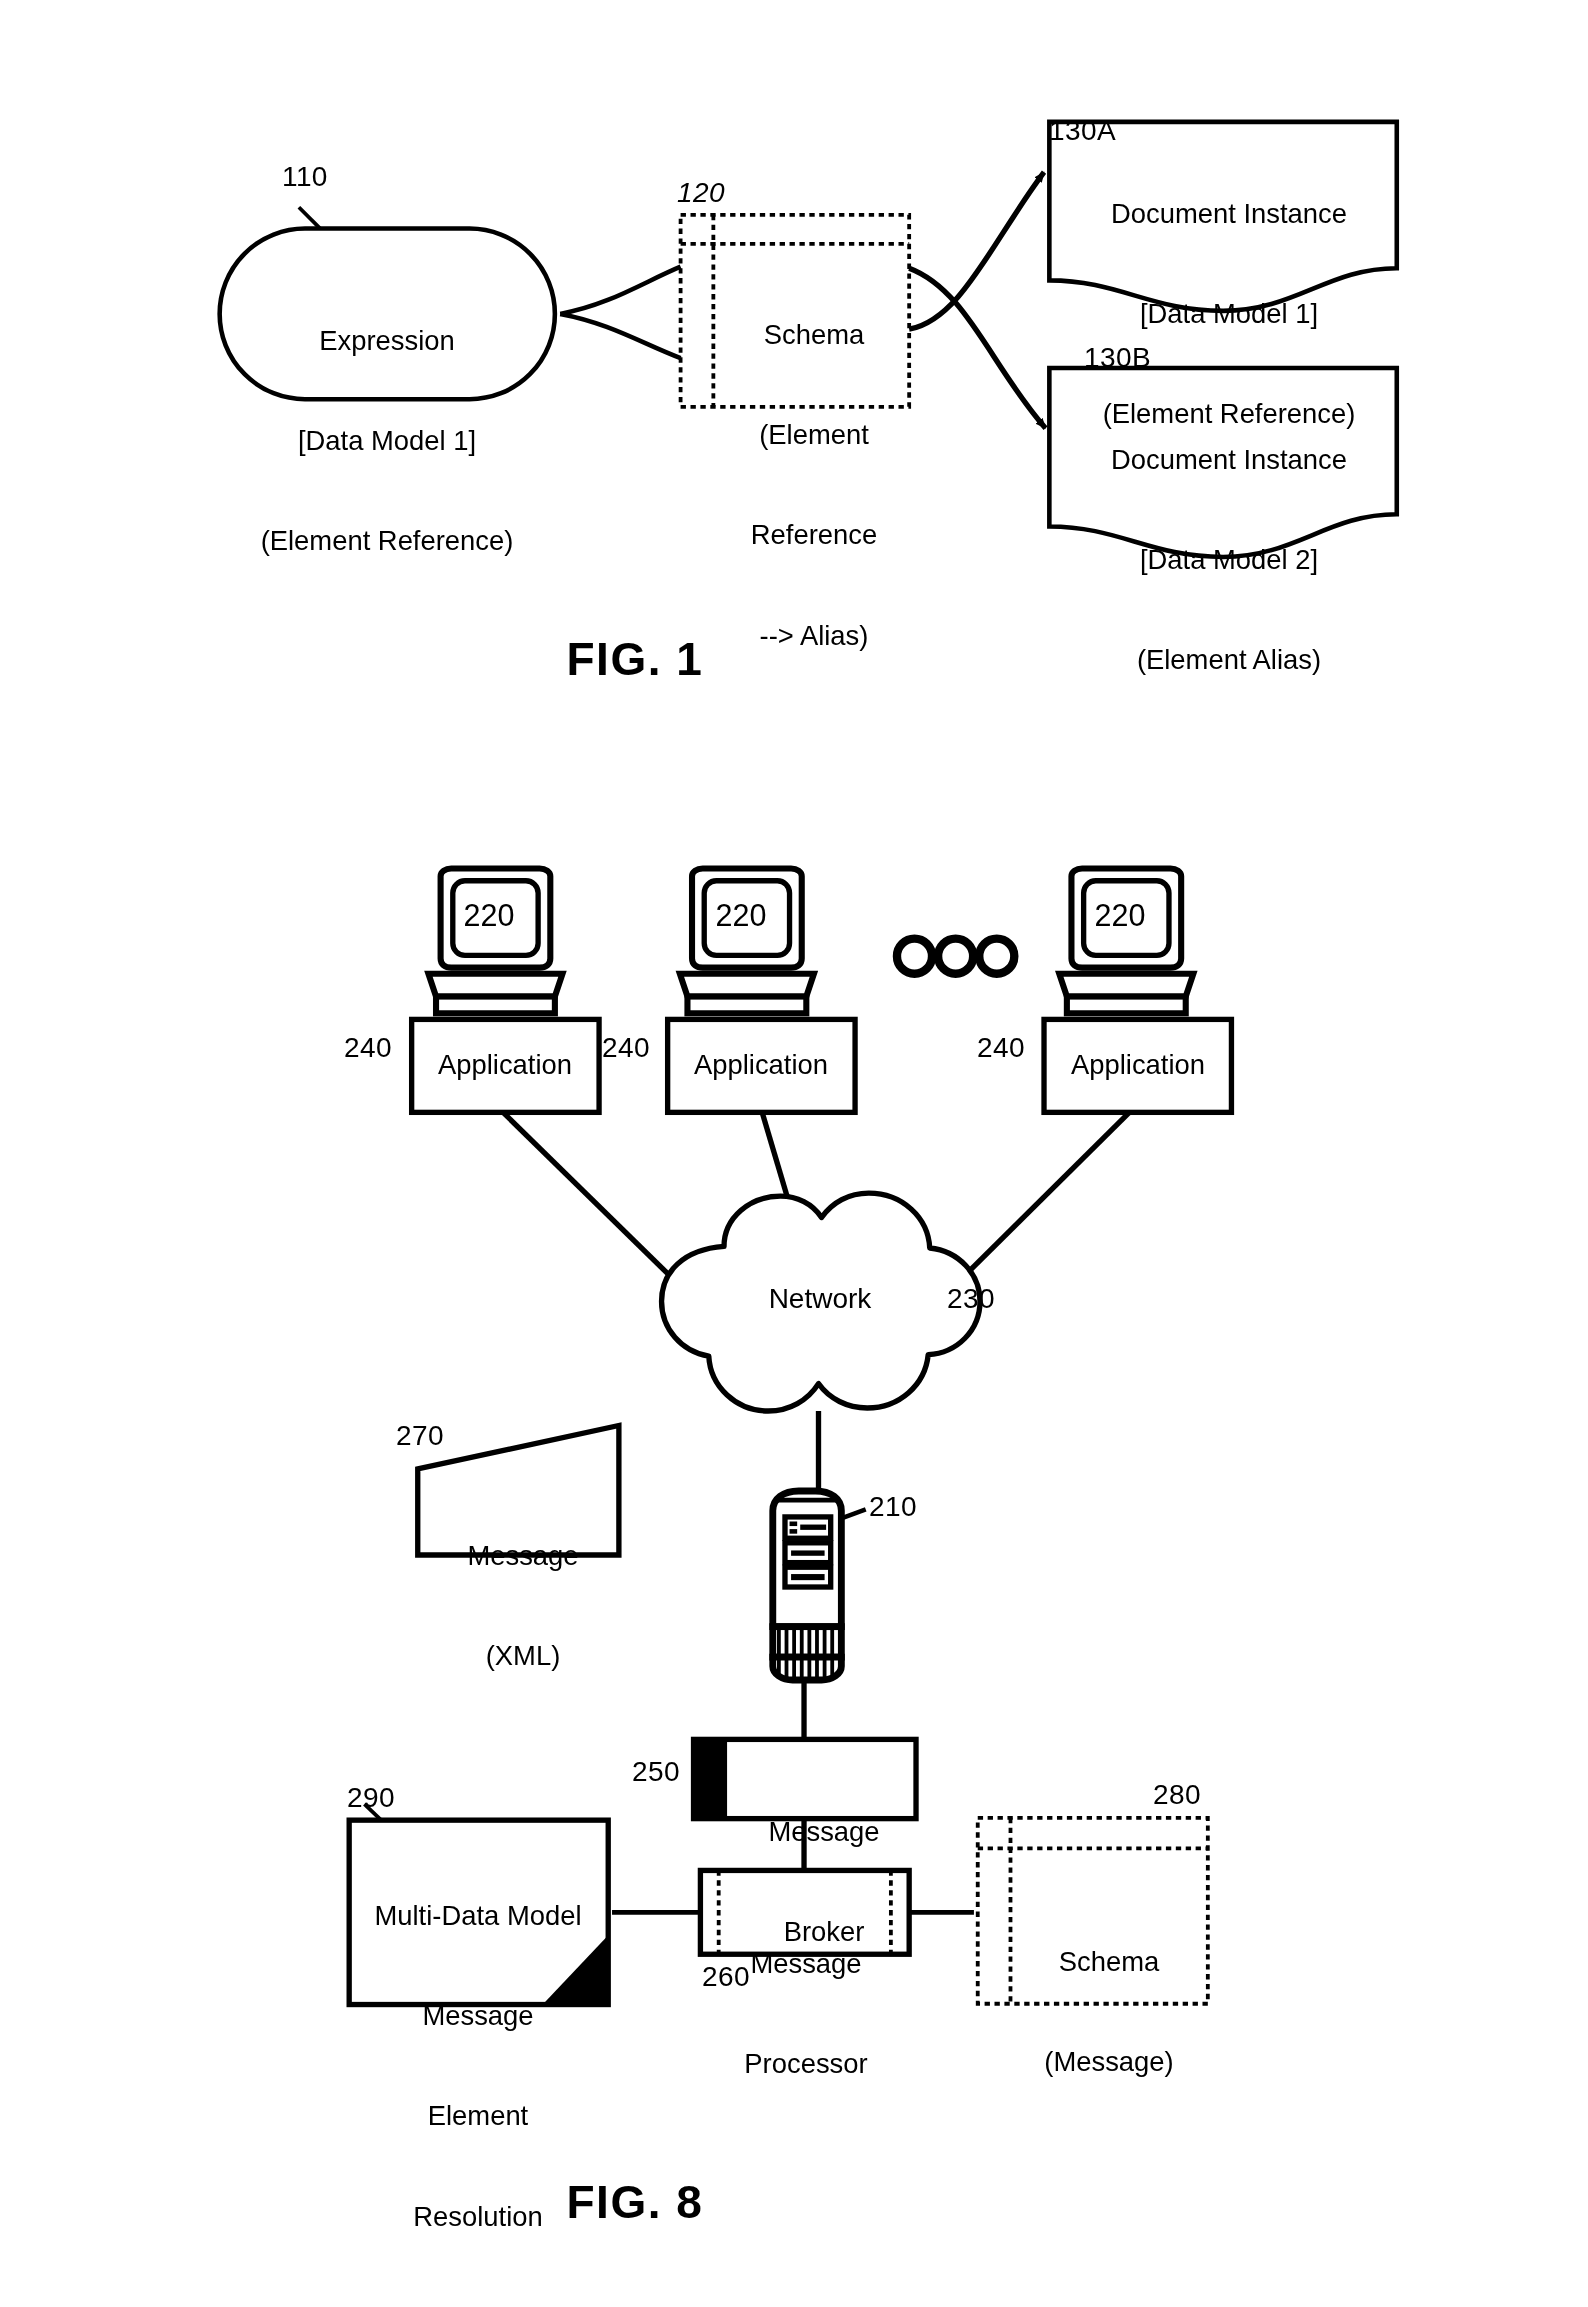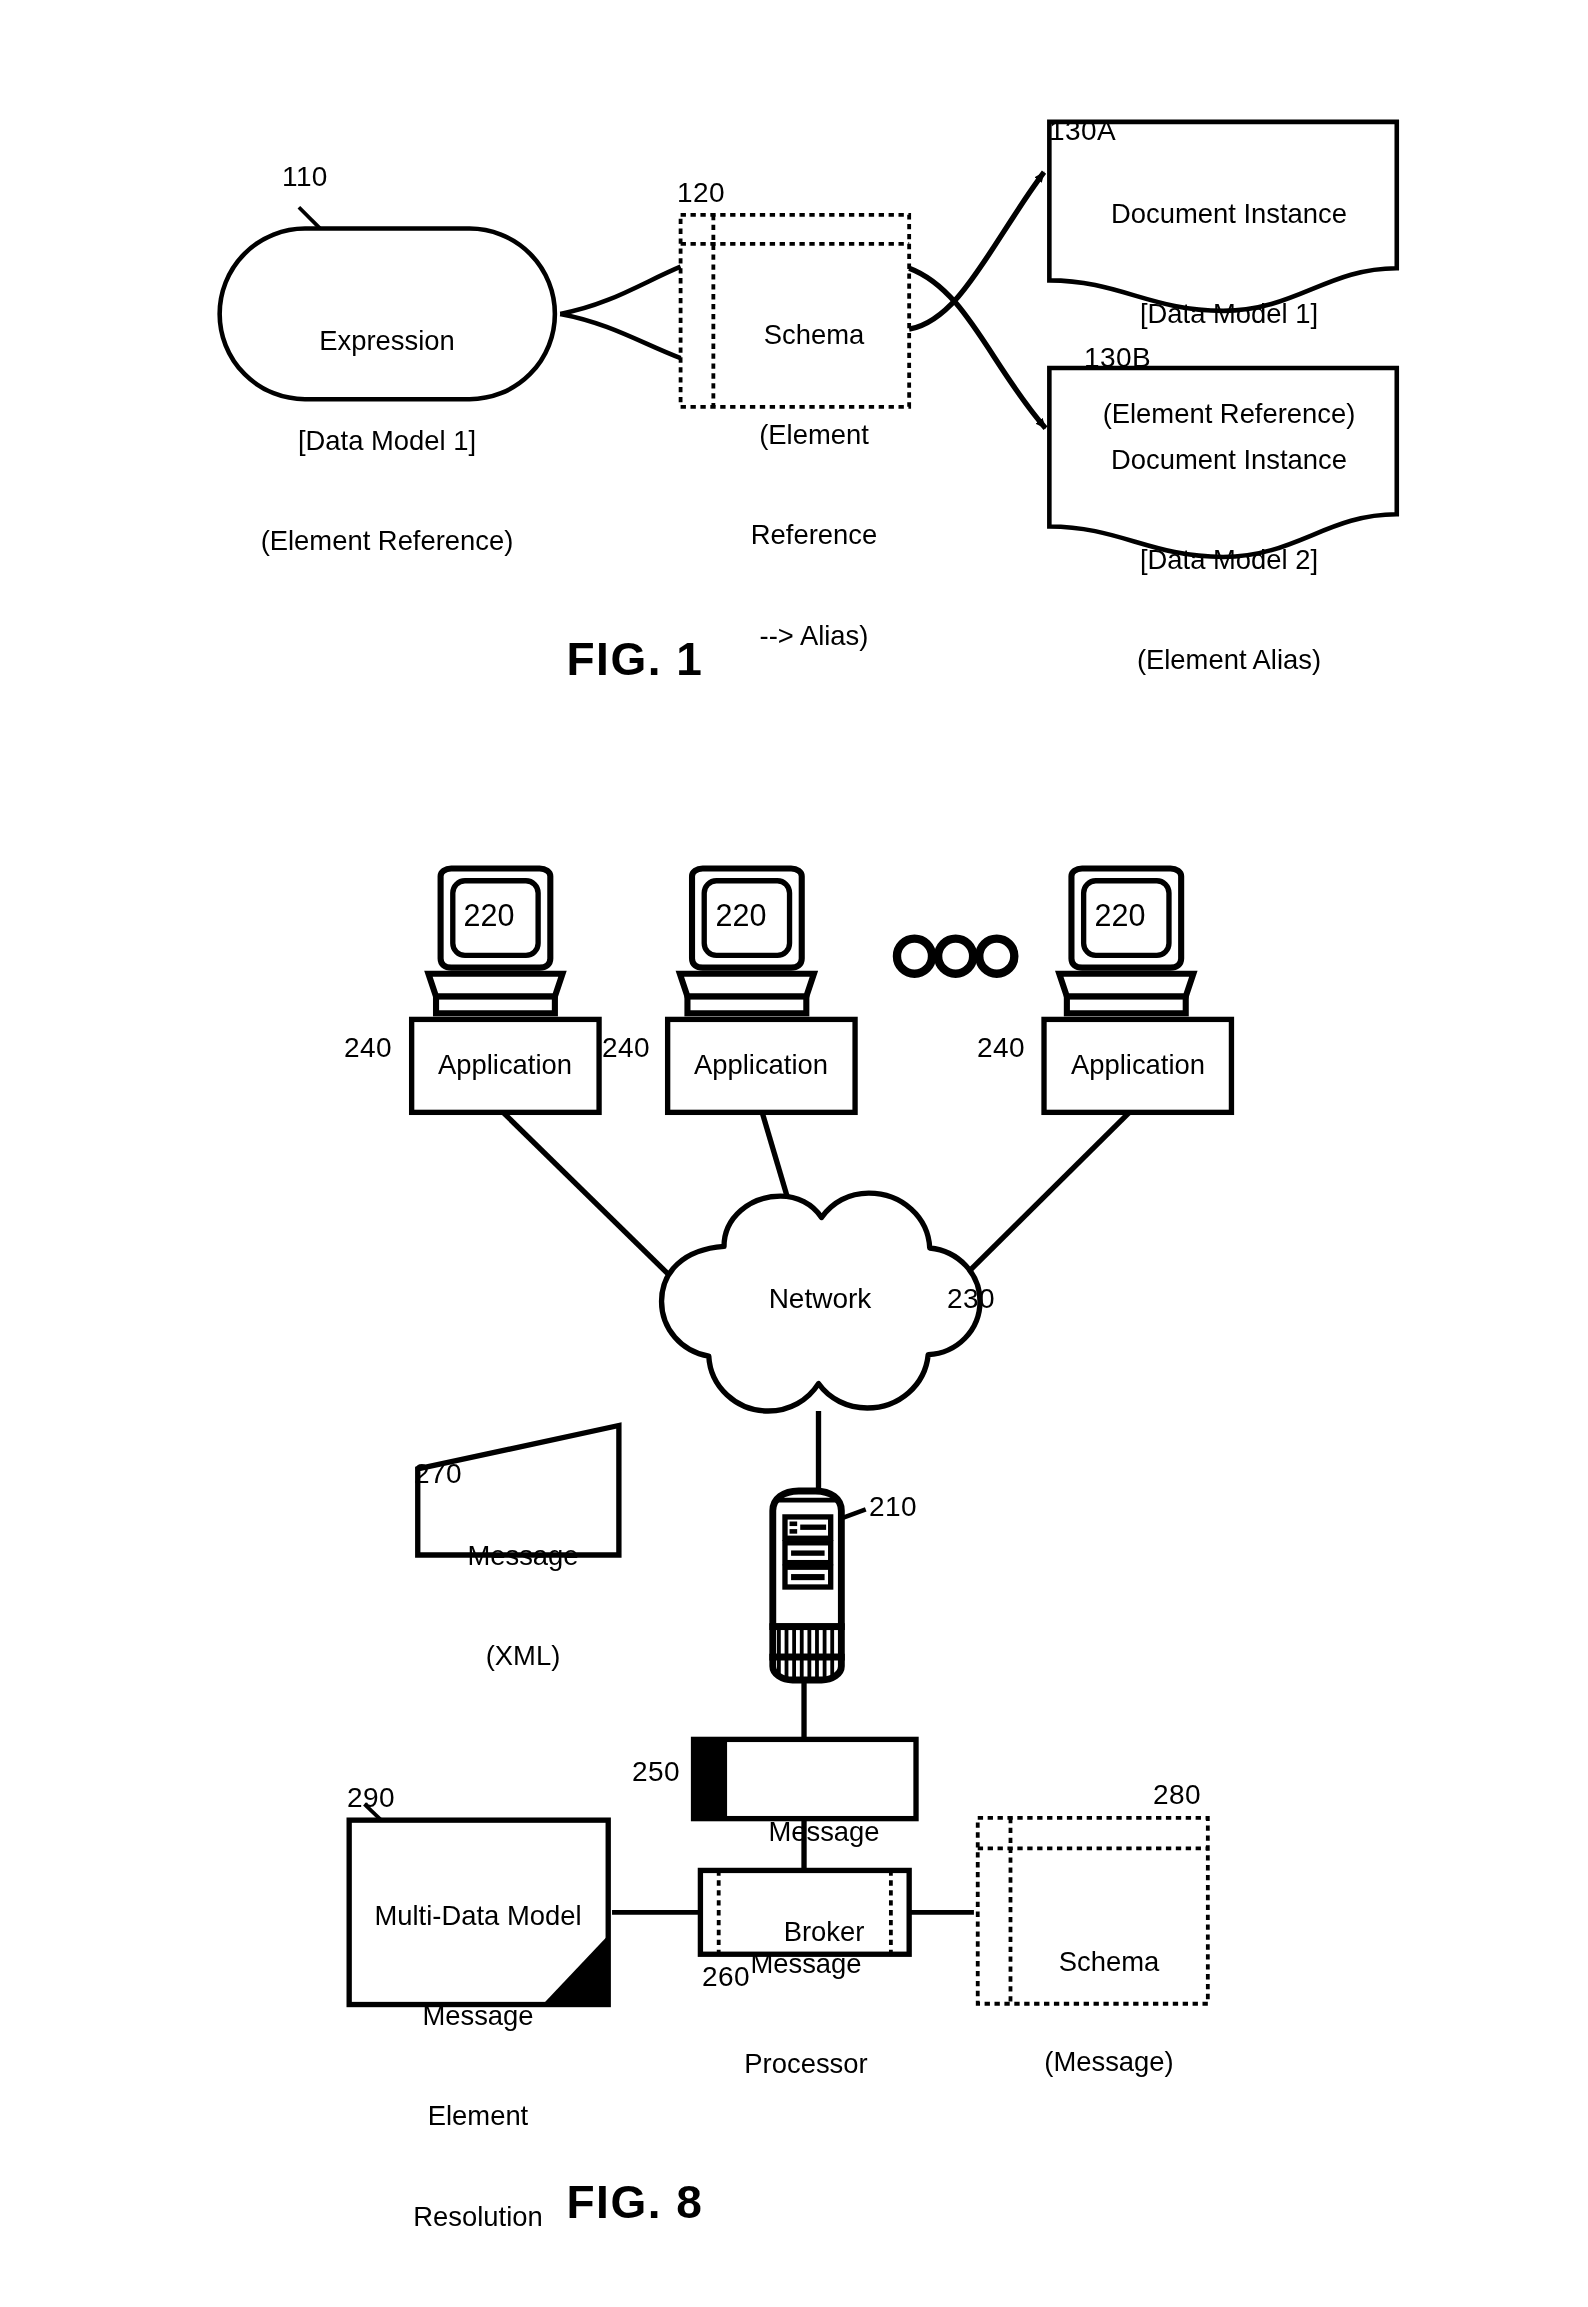--- a/index.html
+++ b/index.html
@@ -228,21 +228,21 @@
   </svg>
 
   <div class="lbl ref" style="left:282px; top:160px;">110</div>
 
   <div class="lbl node-text ctr" style="left:387px; top:257px; width:320px;">
     <div>Expression</div>
     <div>[Data Model 1]</div>
     <div>(Element Reference)</div>
   </div>
 
-  <div class="lbl ref" style="left:677px; top:176px;">120</div>
+  <div class="lbl ref" style="left:677px; top:176px;font-style:italic;">120</div>
 
   <div class="lbl node-text ctr" style="left:814px; top:251px; width:213px;">
     <div>Schema</div>
     <div>(Element</div>
     <div>Reference</div>
     <div>--&gt; Alias)</div>
   </div>
 
   <div class="lbl ref" style="left:1049px; top:82px;margin-top:32px;">130A</div>
 
@@ -270,21 +270,21 @@
   <div class="lbl ref" style="left:602px; top:1031px;">240</div>
   <div class="lbl ref" style="left:977px; top:1031px;">240</div>
 
   <div class="lbl node-text ctr" style="left:505px; top:1048px; width:183px;">Application</div>
   <div class="lbl node-text ctr" style="left:761px; top:1048px; width:183px;">Application</div>
   <div class="lbl node-text ctr" style="left:1138px; top:1048px; width:183px;">Application</div>
 
   <div class="lbl node-text ctr" style="left:820px; top:1282px; width:229px; font-size:28px;">Network</div>
   <div class="lbl ref" style="left:947px; top:1282px;">230</div>
 
-  <div class="lbl ref" style="left:414px; top:1419px;margin-top:38px;">270</div>
+  <div class="lbl ref" style="left:396px; top:1419px;">270</div>
   <div class="lbl node-text ctr" style="left:523px; top:1472px; width:229px;">
     <div>Message</div>
     <div>(XML)</div>
   </div>
 
   <div class="lbl ref" style="left:869px; top:1490px;">210</div>
 
   <div class="lbl ref" style="left:632px; top:1755px;">250</div>
   <div class="lbl node-text ctr" style="left:824px; top:1748px; width:213px;">
     <div>Message</div>

